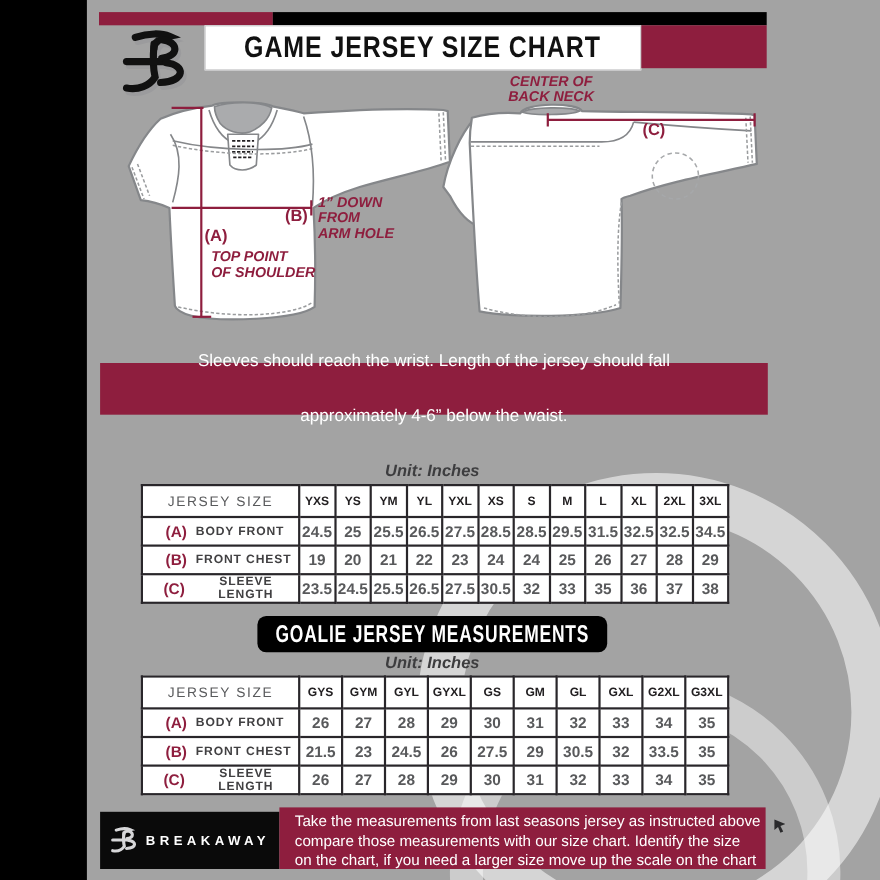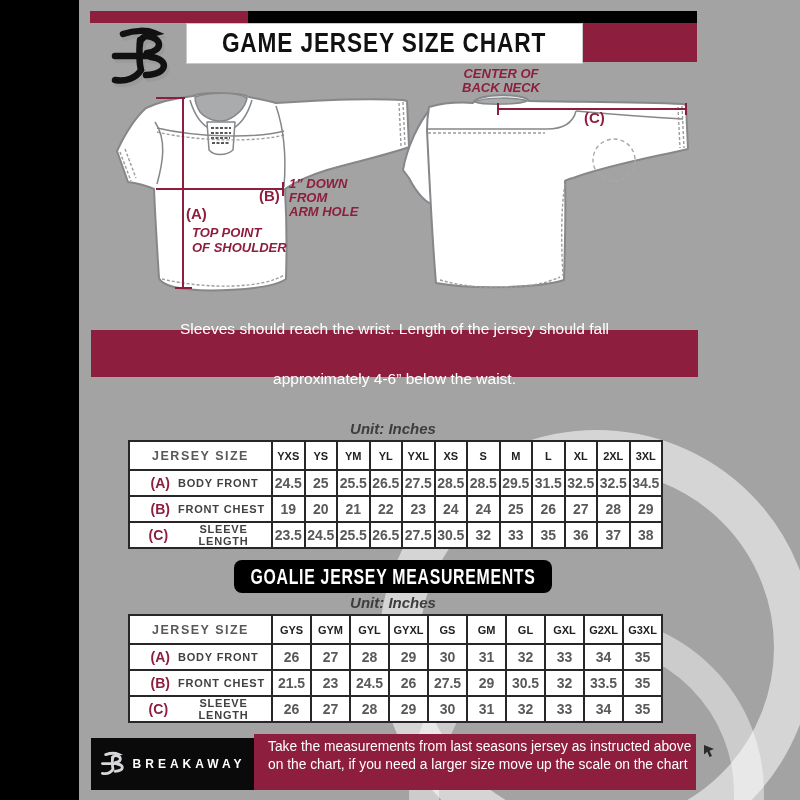--- a/index.html
+++ b/index.html
@@ -51,21 +51,21 @@
   .unit-player{left:155px;top:420px;}
   .unit-goalie{left:155px;top:594px;}
 
   
   .tablewrap-player{left:49px;top:440px;}
   .tablewrap-goalie{left:49px;top:614px;}
   table.size-table{border-collapse:collapse;table-layout:fixed;width:535px;background:#fff;}
   table.size-table th,table.size-table td{border:2px solid #29262a;text-align:center;padding:0;overflow:hidden;}
   table.size-table thead tr{height:29px;}
   table.size-table tbody tr{height:26px;}
-  .corner{font-weight:bold;font-size:12.5px;color:#58595b;letter-spacing:1.5px;}
+  .corner{font-weight:normal;font-size:12.5px;color:#58595b;letter-spacing:1.5px;}
   th.colhead{font-size:11px;font-weight:bold;color:#232022;}
   th.rowlabel{text-align:left;}
   th.rowlabel .cellflex{display:flex;align-items:center;}
   .rkey{display:inline-block;width:28px;margin-left:12px;text-align:right;color:#8e1e3e;font-weight:bold;font-size:14px;}
   .rlbl{margin-left:8px;color:#414042;font-weight:bold;font-size:11px;letter-spacing:0.8px;}
   td.val{font-size:14px;font-weight:bold;color:#58595b;}
 
   
   .footer-black{left:12px;top:738px;width:163px;height:52px;background:#0a0a0a;
                 display:flex;align-items:center;justify-content:center;gap:7px;}
@@ -381,20 +381,21 @@
           <path d="M31 14 C30 26 30 36 32 44 C27 52 17 56 6 54"></path>
           <path d="M6 30 L42 30"></path>
           <path d="M38 10 C54 12 54 25 38 27"></path>
           <path d="M42 31 C60 33 60 48 37 49"></path>
         </g>
       </svg>
       <span class="footer-brand">BREAKAWAY</span>
     </div>
     <div class="layer z1 footer-maroon">
       <div>Take the measurements from last seasons jersey as instructed above</div>
+      <div>compare those measurements  with our size chart. Identify the size</div>
       <div>on the chart, if you need a larger size move up the scale on the chart</div>
     </div>
   </div>
 
   <svg class="cursor" width="12" height="14" viewBox="0 0 12 14">
     <path d="M1 1 L11 5 L6.5 6.8 L9 12 L6.5 13 L4.3 7.8 L1 10.5 Z" fill="#2a2a2c"></path>
   </svg>
 </div>
 
 </body></html>

